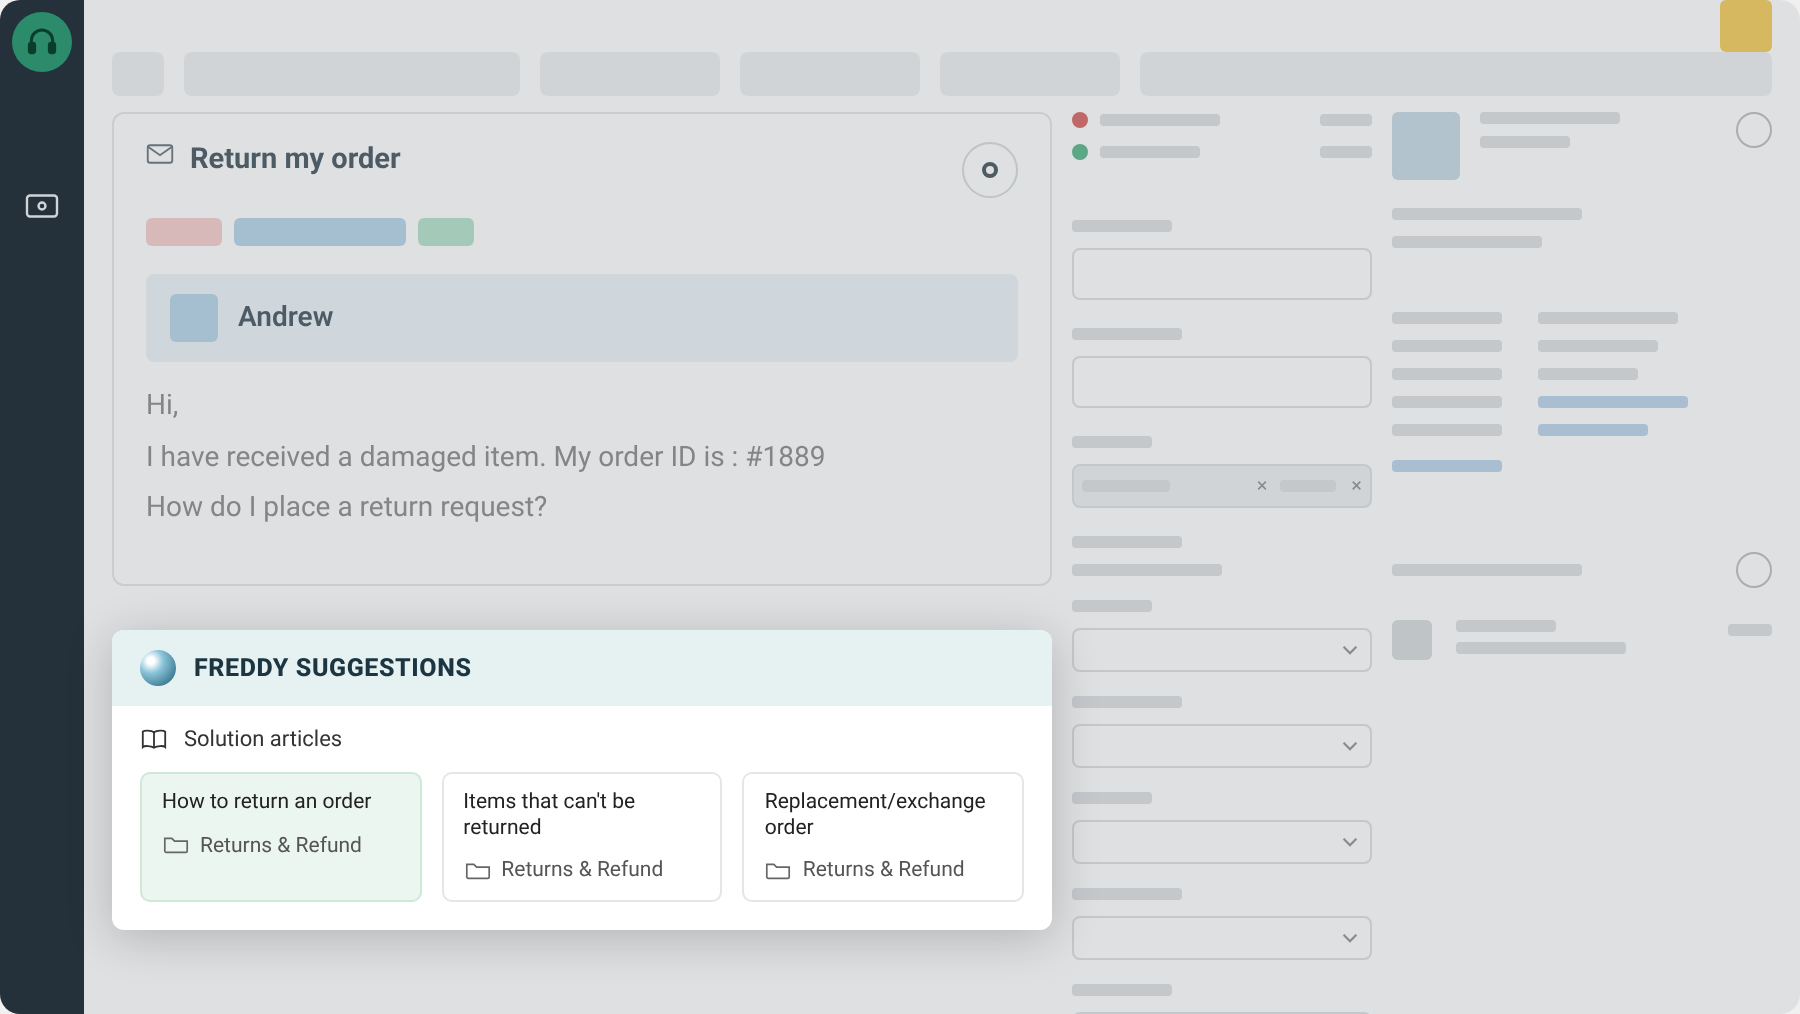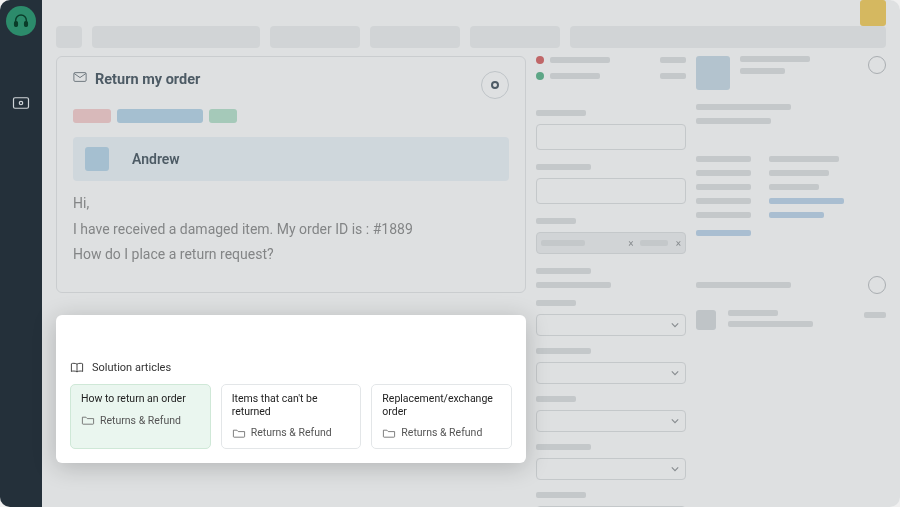--- a/index.html
+++ b/index.html
@@ -25,32 +25,32 @@
 .right-col { flex: 1; display: flex; flex-direction: column; gap: 8px; }
 
 .ticket-card { border: 1px solid #e0e2e4; border-radius: 6px; height: 237px; padding: 14px 16px; background: #fff; }
 .ticket-head { display: flex; gap: 8px; color: #213341; }
 .ticket-title { font-size: 14.5px; font-weight: 700; }
 .ticket-round { width: 28px; height: 28px; border: 1px solid #cfd4d8; border-radius: 50%; display: flex; align-items: center; justify-content: center; margin-left: auto; }
 .ticket-round .dot { width: 8px; height: 8px; border: 2px solid #213341; border-radius: 50%; }
 .chips { display: flex; gap: 6px; margin-top: 10px; }
 .chip { height: 14px; border-radius: 3px; }
 .msg-block { margin-top: 14px; background: #e9f2f8; border-radius: 4px; padding: 10px 12px; }
-.sender-row { display: flex; align-items: center; gap: 23px; }
+.sender-row { display: flex; align-items: center; gap: 10px; }
 .sender-sq { width: 24px; height: 24px; background: #a8cde5; border-radius: 3px; }
 .sender-name { color: #213341; font-weight: 600; font-size: 14px; }
 .msg-body { margin-top: 12px; color: #737373; font-size: 14px; line-height: 1.55; }
 .msg-body p { margin-bottom: 4px; }
 
 .freddy-panel { position: relative; z-index: 70; margin-top: 22px; background: #fff; border-radius: 6px; overflow: hidden; box-shadow: 0 4px 24px rgba(0,0,0,0.2); }
 .freddy-head { background: #e6f2f2; display: flex; align-items: center; gap: 9px; padding: 10px 14px; }
 .freddy-avatar { width: 18px; height: 18px; border-radius: 50%; background: radial-gradient(circle at 30% 30%, #fff 10%, #8bc4d8 35%, #3a7a92 80%); }
 .freddy-title { font-size: 12.5px; font-weight: 800; letter-spacing: .3px; color: #1c3540; }
 .freddy-body { padding: 10px 14px 14px 14px; }
-.sol-row { display: flex; align-items: center; gap: 8px; color: #333; font-size: 11px; margin-bottom: 10px; margin-top: 36px; }
+.sol-row { display: flex; align-items: center; gap: 8px; color: #333; font-size: 11px; margin-bottom: 10px; }
 .cards { display: flex; gap: 10px; }
 .sug-card { flex: 1; border: 1px solid #e3e6e8; border-radius: 5px; padding: 8px 10px 9px 10px; display: flex; flex-direction: column; gap: 8px; cursor: pointer; }
 .sug-card.highlight { background: #eaf6ef; border-color: #cfe8d7; }
 .sug-title { font-size: 10.5px; color: #222; font-weight: 400; line-height: 1.2; }
 .sug-meta { display: flex; align-items: center; gap: 5px; font-size: 10.5px; color: #555; }
 
 
 .ph-line { height: 6px; background: #d7dadc; border-radius: 2px; }
 .ph-input { height: 26px; border: 1px solid #d7dadc; border-radius: 4px; position: relative; }
 .ph-select { height: 22px; border: 1px solid #d7dadc; border-radius: 4px; position: relative; }
@@ -151,20 +151,24 @@
             </div>
           </div>
           <div class="msg-body">
             <p>Hi,</p>
             <p>I have received a damaged item. My order ID is : #1889</p>
             <p>How do I place a return request?</p>
           </div>
         </div>
 
         <div class="freddy-panel">
+          <div class="freddy-head">
+            <div class="freddy-avatar"></div>
+            <div class="freddy-title">FREDDY SUGGESTIONS</div>
+          </div>
           <div class="freddy-body">
             <div class="sol-row">
               <svg class="book-icon" viewBox="0 0 20 16" fill="none" stroke="#333" stroke-width="1.3">
                   <path d="M10 2.5C8 1 3 1 2 2v11c1-1 6-1 8 .5C12 12 17 12 18 13V2c-1-1-6-1-8 .5z"></path>
                   <path d="M10 2.5v11"></path>
                 </svg>
               <span>Solution articles</span>
             </div>
             <div class="cards">
               <div class="sug-card highlight">

